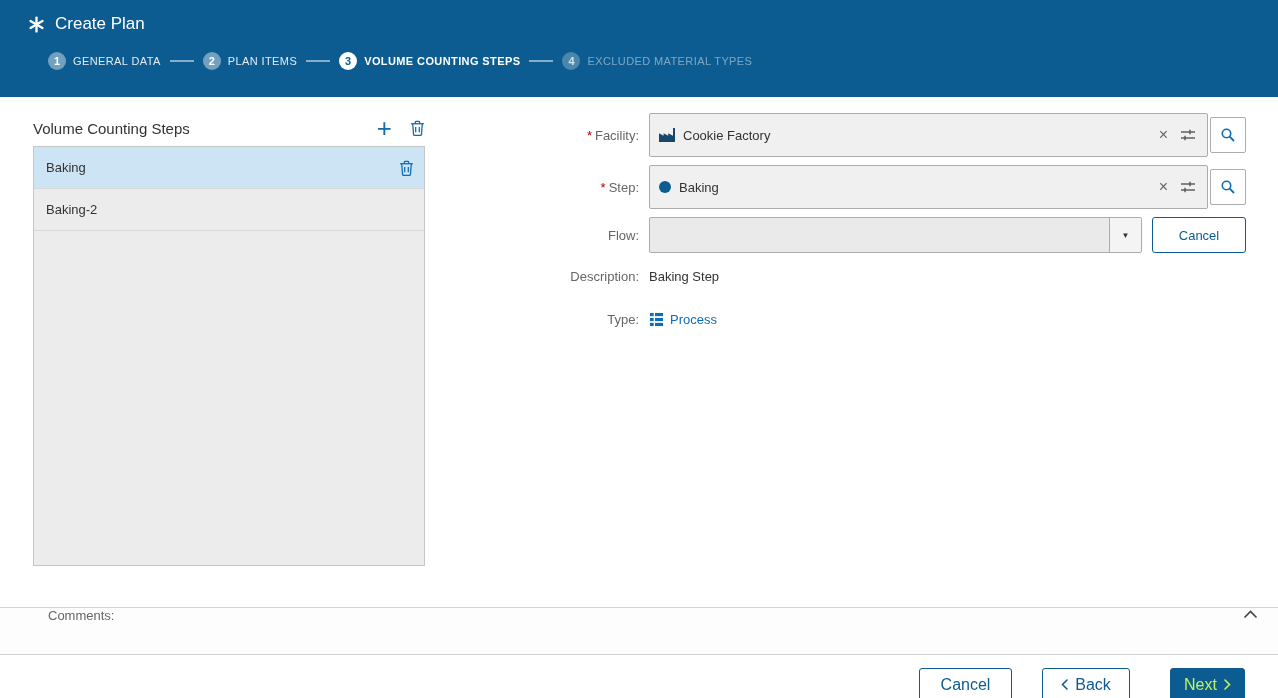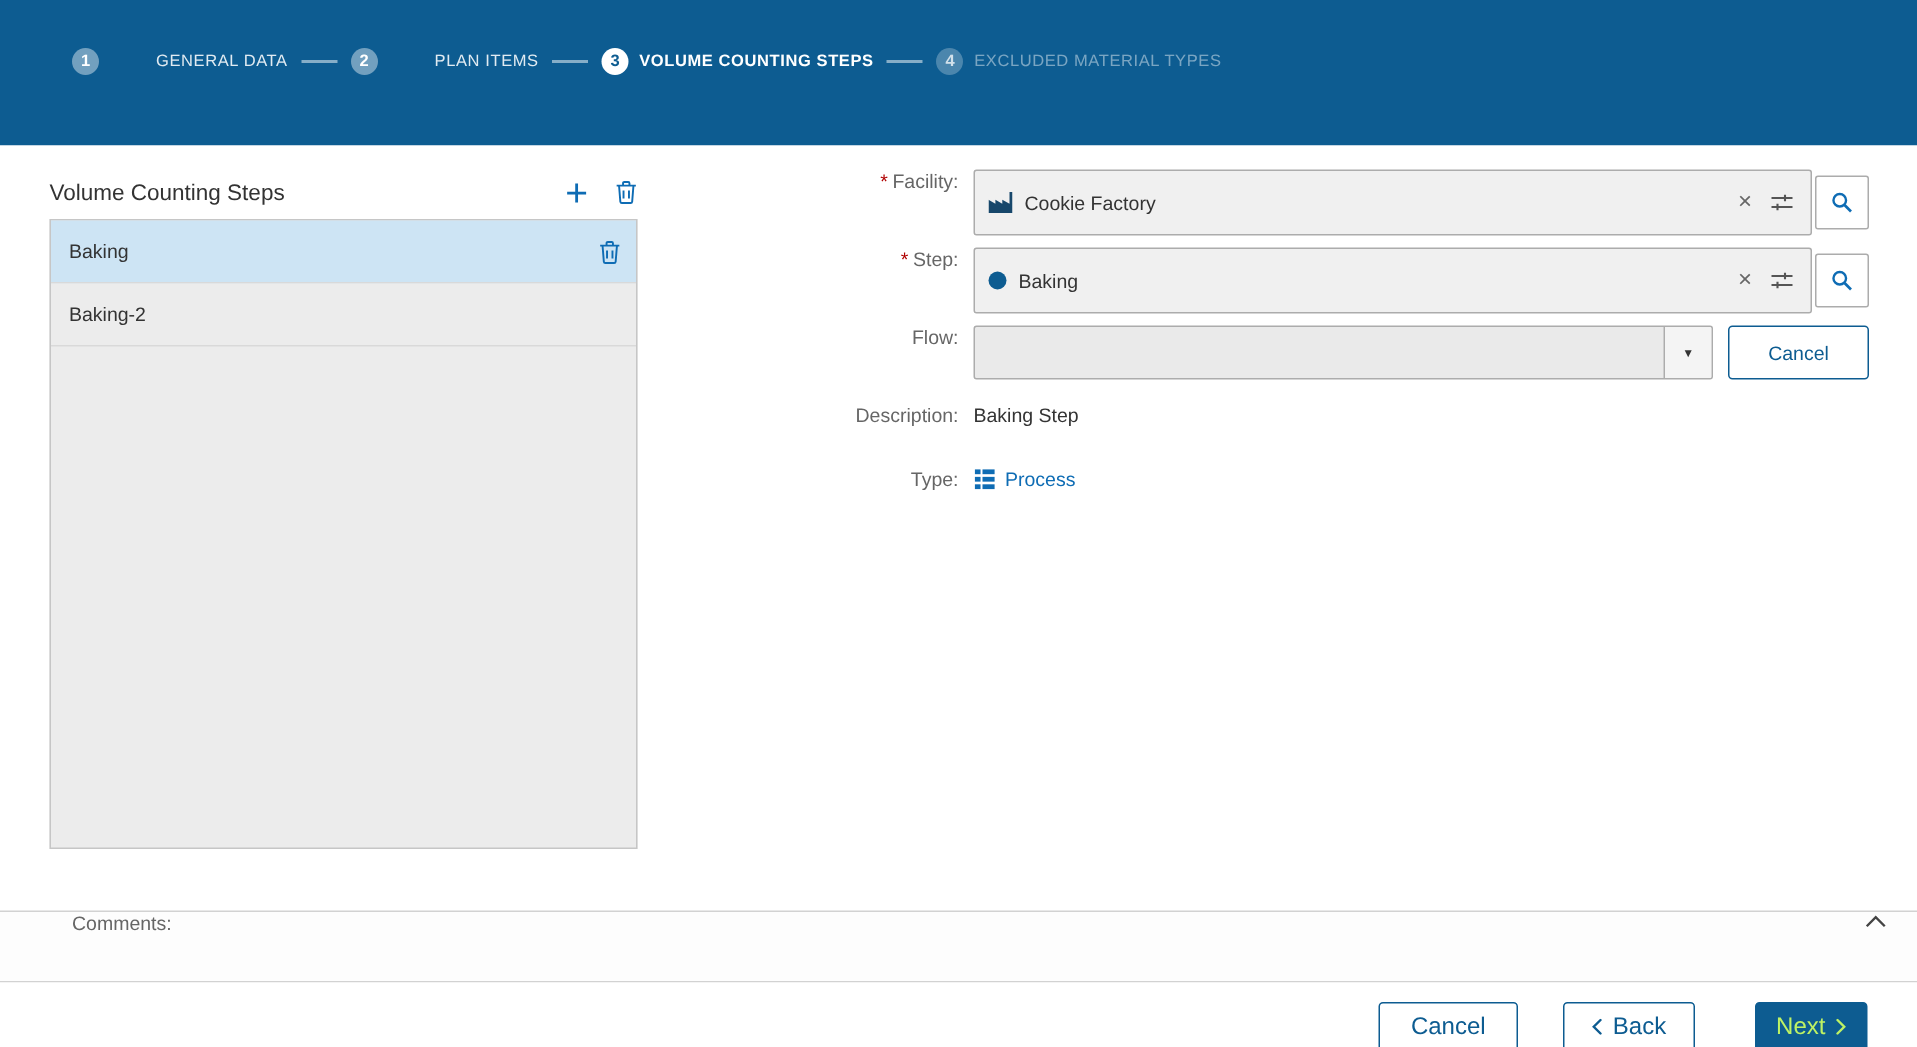--- a/index.html
+++ b/index.html
@@ -24,21 +24,21 @@
   .step { display: flex; align-items: center; gap: 7px; cursor: pointer; }
   .circle {
     width: 18px; height: 18px; border-radius: 50%;
     display: flex; align-items: center; justify-content: center;
     font-size: 11px; font-weight: 700; flex: none;
   }
   .step.done .circle { background: rgba(255,255,255,.42); color: #fff; }
   .step.active .circle { background: #fff; color: var(--header-bg, #0d5c91); }
   .step.disabled .circle { background: rgba(255,255,255,.26); color: rgba(255,255,255,.75); }
   .slabel { font-size: 11px; letter-spacing: .4px; white-space: nowrap; }
-  .step.done .slabel { color: rgba(255,255,255,.88); margin-left: 31px; }
+  .step.done .slabel { color: rgba(255,255,255,.88); }
   .step.active .slabel { color: #fff; font-weight: 700; }
   .step.disabled .slabel { color: rgba(255,255,255,.45); }
   .connector { width: 24px; height: 2px; background: rgba(255,255,255,.5); margin: 0 9px; }
 
   
   .content { display: flex; height: 510px; padding: 16px 32px 0 33px; background: #fff; }
 
   .left-panel { width: 392px; flex: none; }
   .left-head { display: flex; align-items: center; height: 30px; }
   .left-title { font-size: 15px; color: #333; flex: 1; font-weight: 400; }
@@ -51,21 +51,21 @@
   .list-item {
     height: 42px; display: flex; align-items: center;
     padding: 0 10px 0 12px; border-bottom: 1px solid #d9d9d9;
     font-size: 13px; color: #333; background: #ececec; cursor: pointer;
   }
   .list-item.selected { background: var(--selected-bg, #cde4f4); }
   .item-trash { margin-left: auto; background: none; border: none; color: var(--link-blue, #0e6cb4); display: flex; }
 
   .right-panel { flex: 1; margin-left: 42px; }
   .details-title { font-size: 15px; color: #333; font-weight: 400; margin: 4px 0 18px; }
-  .frow { display: flex; margin-bottom: 8px; }
+  .frow { display: flex; align-items: center; margin-bottom: 8px; }
   .flabel { width: 182px; flex: none; text-align: right; padding-right: 10px; font-size: 13px; color: #666; white-space: nowrap; }
   .req { color: #b00000; margin-right: 3px; }
   .fcontrols { flex: 1; display: flex; align-items: center; }
   .vh-input {
     flex: 1; height: 44px; background: #f0f0f0;
     border: 1px solid #acacac; border-radius: 2px;
     display: flex; align-items: center; padding: 0 9px; gap: 8px; cursor: text;
   }
   .vh-icon { display: flex; flex: none; }
   .vh-text { flex: 1; font-size: 13px; color: #333; }
@@ -122,20 +122,30 @@
   .btn.ghost { background: #fff; border: 1px solid var(--accent, #0d5c91); color: var(--accent, #0d5c91); }
   .btn.primary { background: var(--accent, #0d5c91); border: 1px solid var(--accent, #0d5c91); color: #bef264; }
   .btn-cancel { width: 93px; }
   .btn-back { width: 88px; margin-left: 30px; }
   .btn-next { width: 75px; margin-left: 40px; }
 </style>
 </head>
 <body>
 
 <header class="topbar">
+  <div class="brand">
+    <span style="display:flex;">
+      <svg width="17" height="17" viewBox="0 0 16 16" stroke="#fff" stroke-width="2.2" stroke-linecap="round">
+        <line x1="8" y1="1.5" x2="8" y2="14.5"></line>
+        <line x1="2.4" y1="4.75" x2="13.6" y2="11.25"></line>
+        <line x1="2.4" y1="11.25" x2="13.6" y2="4.75"></line>
+      </svg>
+    </span>
+    <h1 class="brand-title">Create Plan</h1>
+  </div>
   <nav class="stepper">
     <div class="step done">
       <span class="circle">1</span>
       <span class="slabel">GENERAL DATA</span>
     </div>
     <span class="connector"></span>
     <div class="step done">
       <span class="circle">2</span>
       <span class="slabel">PLAN ITEMS</span>
     </div>

